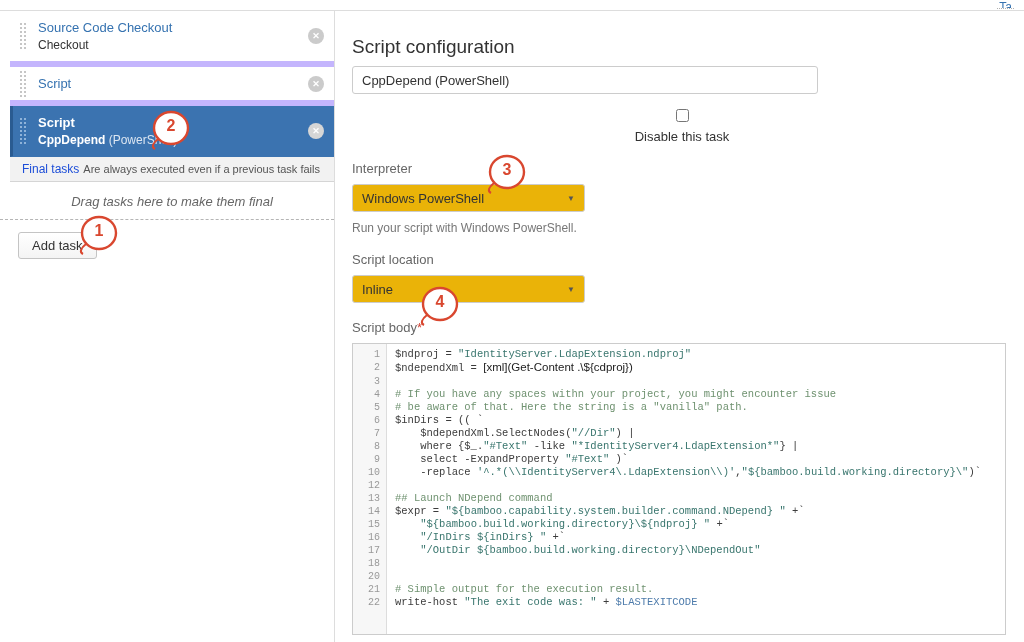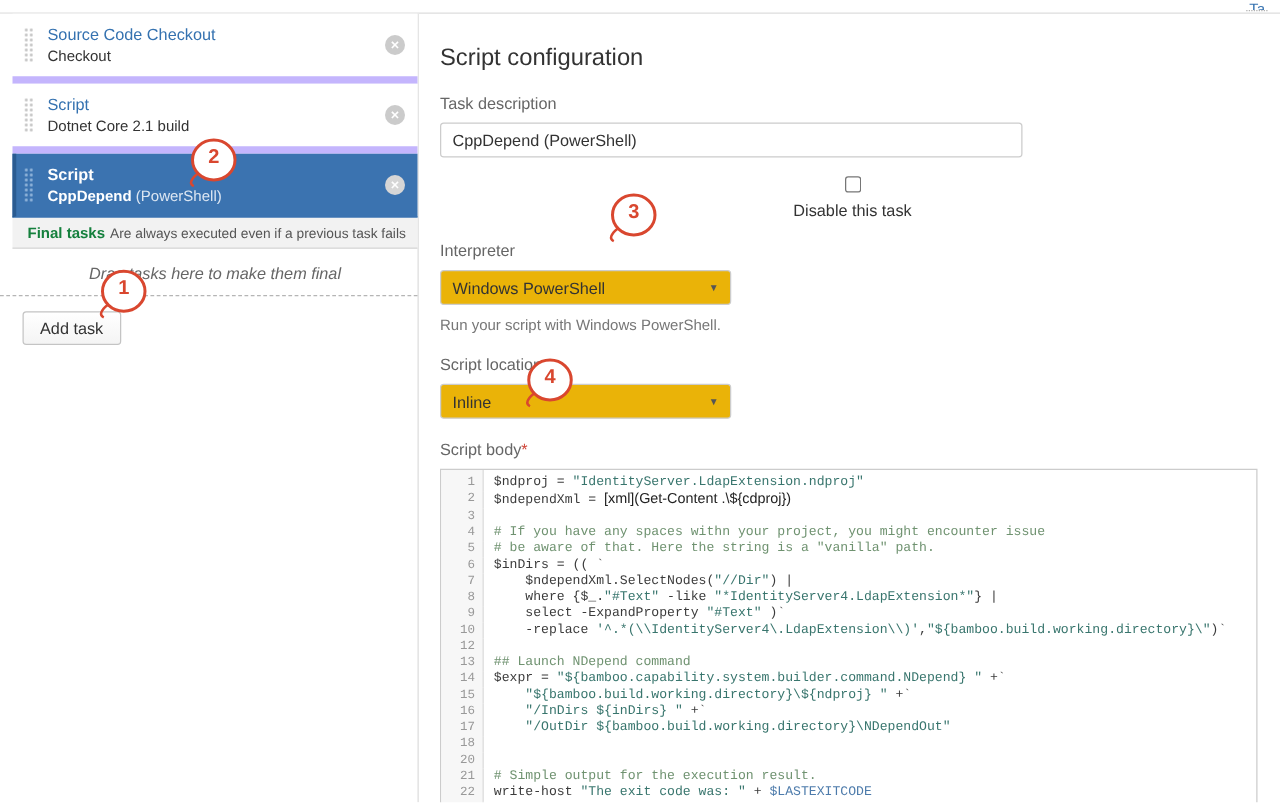--- a/index.html
+++ b/index.html
@@ -36,21 +36,21 @@
   .task.selected .grip { background-image:radial-gradient(circle, #8fb3d9 1px, transparent 1.3px); left:6px; }
   .task.selected .t-title { color:#fff; font-weight:bold; }
   .task.selected .t-sub { color:#fff; font-weight:bold; }
   .task.selected .t-note { color:#dce6f2; font-weight:normal; }
   .task.selected .close-btn { background:#d6d6d6; color:#fefefe; }
 
   .final-bar {
     margin-left:10px; background:#f2f2f2; border-bottom:1px solid #d5d5d5;
     padding:5px 0 5px 12px; font-size:11px; color:#555;
   }
-  .final-bar .fb-label { font-weight:bold; color:#15803d; font-size:12px; margin-right:4px; }
+  .final-bar .fb-label { font-weight:normal; color:#1d4ed8; font-size:12px; margin-right:4px; }
   .drag-hint { margin-left:10px; text-align:center; font-style:italic; color:#666; font-size:13px; padding:12px 0 10px; }
   .dashed-sep { margin-left:0; border-bottom:1px dashed #b5b5b5; }
   .add-task-btn {
     display:inline-block; margin:12px 0 0 18px; padding:5px 13px;
     background:linear-gradient(#ffffff,#f4f4f4); border:1px solid #c4c4c4; border-radius:3px;
     font-size:13px; color:#333; cursor:pointer; font-family:"Liberation Sans", sans-serif;
   }
 
   
   .main { position:absolute; top:11px; left:352px; width:660px; }
@@ -121,21 +121,20 @@
     <div class="task-list">
         <div class="task">
           <span class="grip"></span>
           <span class="t-title">Source Code Checkout</span>
           <span class="t-sub">Checkout</span>
           <span class="close-btn">✕</span>
         </div>
         <div class="task">
           <span class="grip"></span>
           <span class="t-title">Script</span>
-          <span class="t-sub">Dotnet Core 2.1 build</span>
           <span class="close-btn">✕</span>
         </div>
         <div class="task selected">
           <span class="grip"></span>
           <span class="t-title">Script</span>
           <span class="t-sub">CppDepend<span class="t-note"> (PowerShell)</span></span>
           <span class="close-btn">✕</span>
         </div>
       </div>
 
@@ -145,21 +144,20 @@
 
     <div class="drag-hint">Drag tasks here to make them final</div>
     <div class="dashed-sep"></div>
 
     <button class="add-task-btn">Add task</button>
   </div>
 
   <div class="main">
     <h1 class="page-title">Script configuration</h1>
 
-    <div class="field-label">Task description</div>
     <input class="text-input" type="text" value="CppDepend (PowerShell)" style="">
 
     <label class="check-row">
       <input type="checkbox" style="">
       <span>Disable this task</span>
     </label>
 
     <div class="field-label">Interpreter</div>
     <div class="select-box">
       <span>Windows PowerShell</span>

